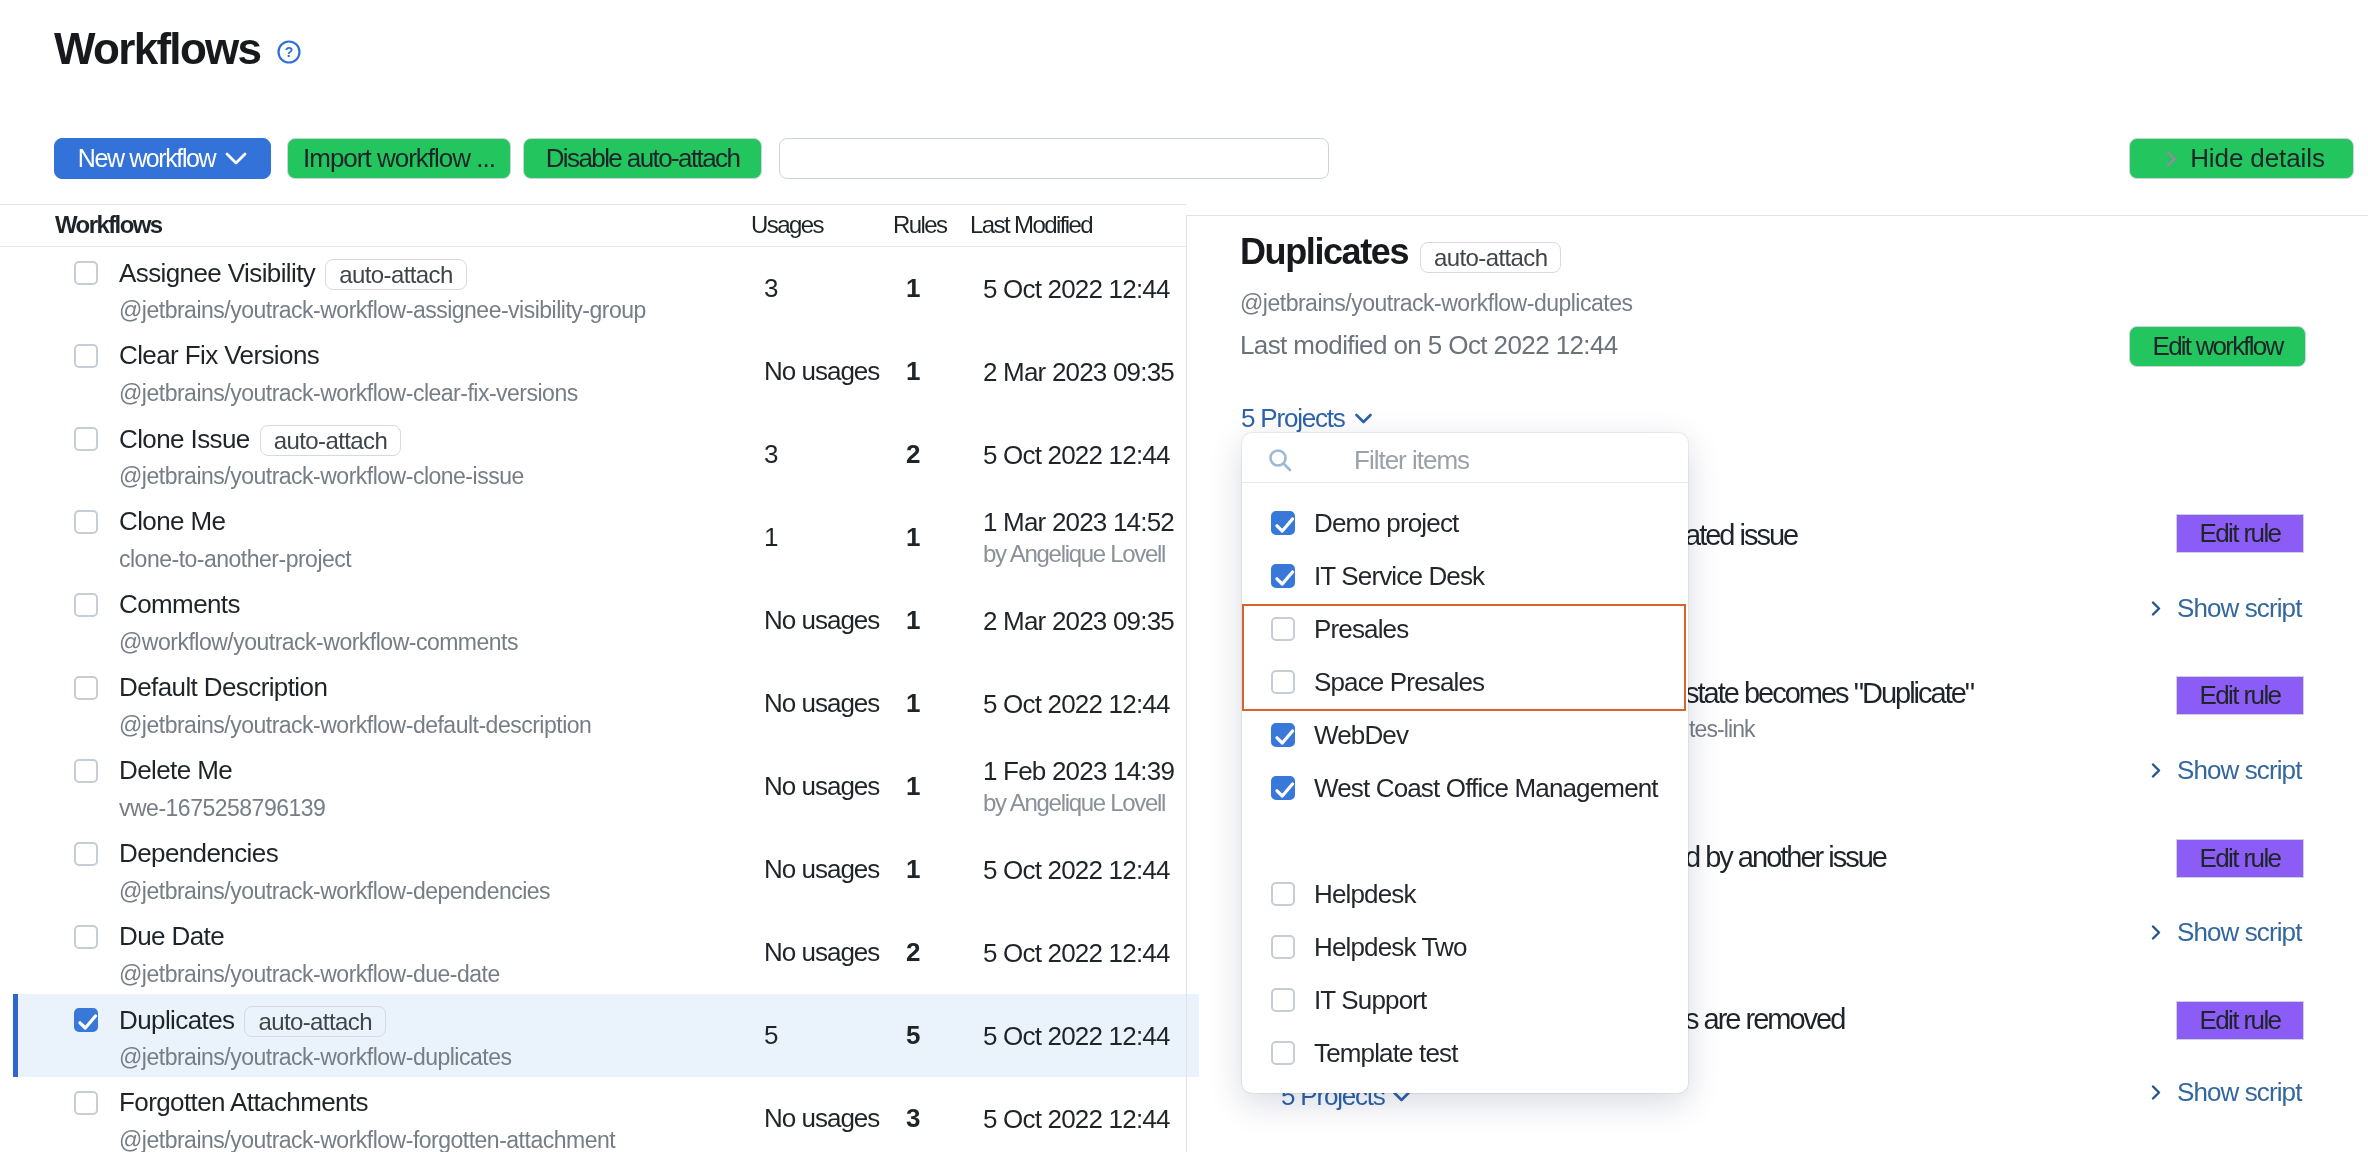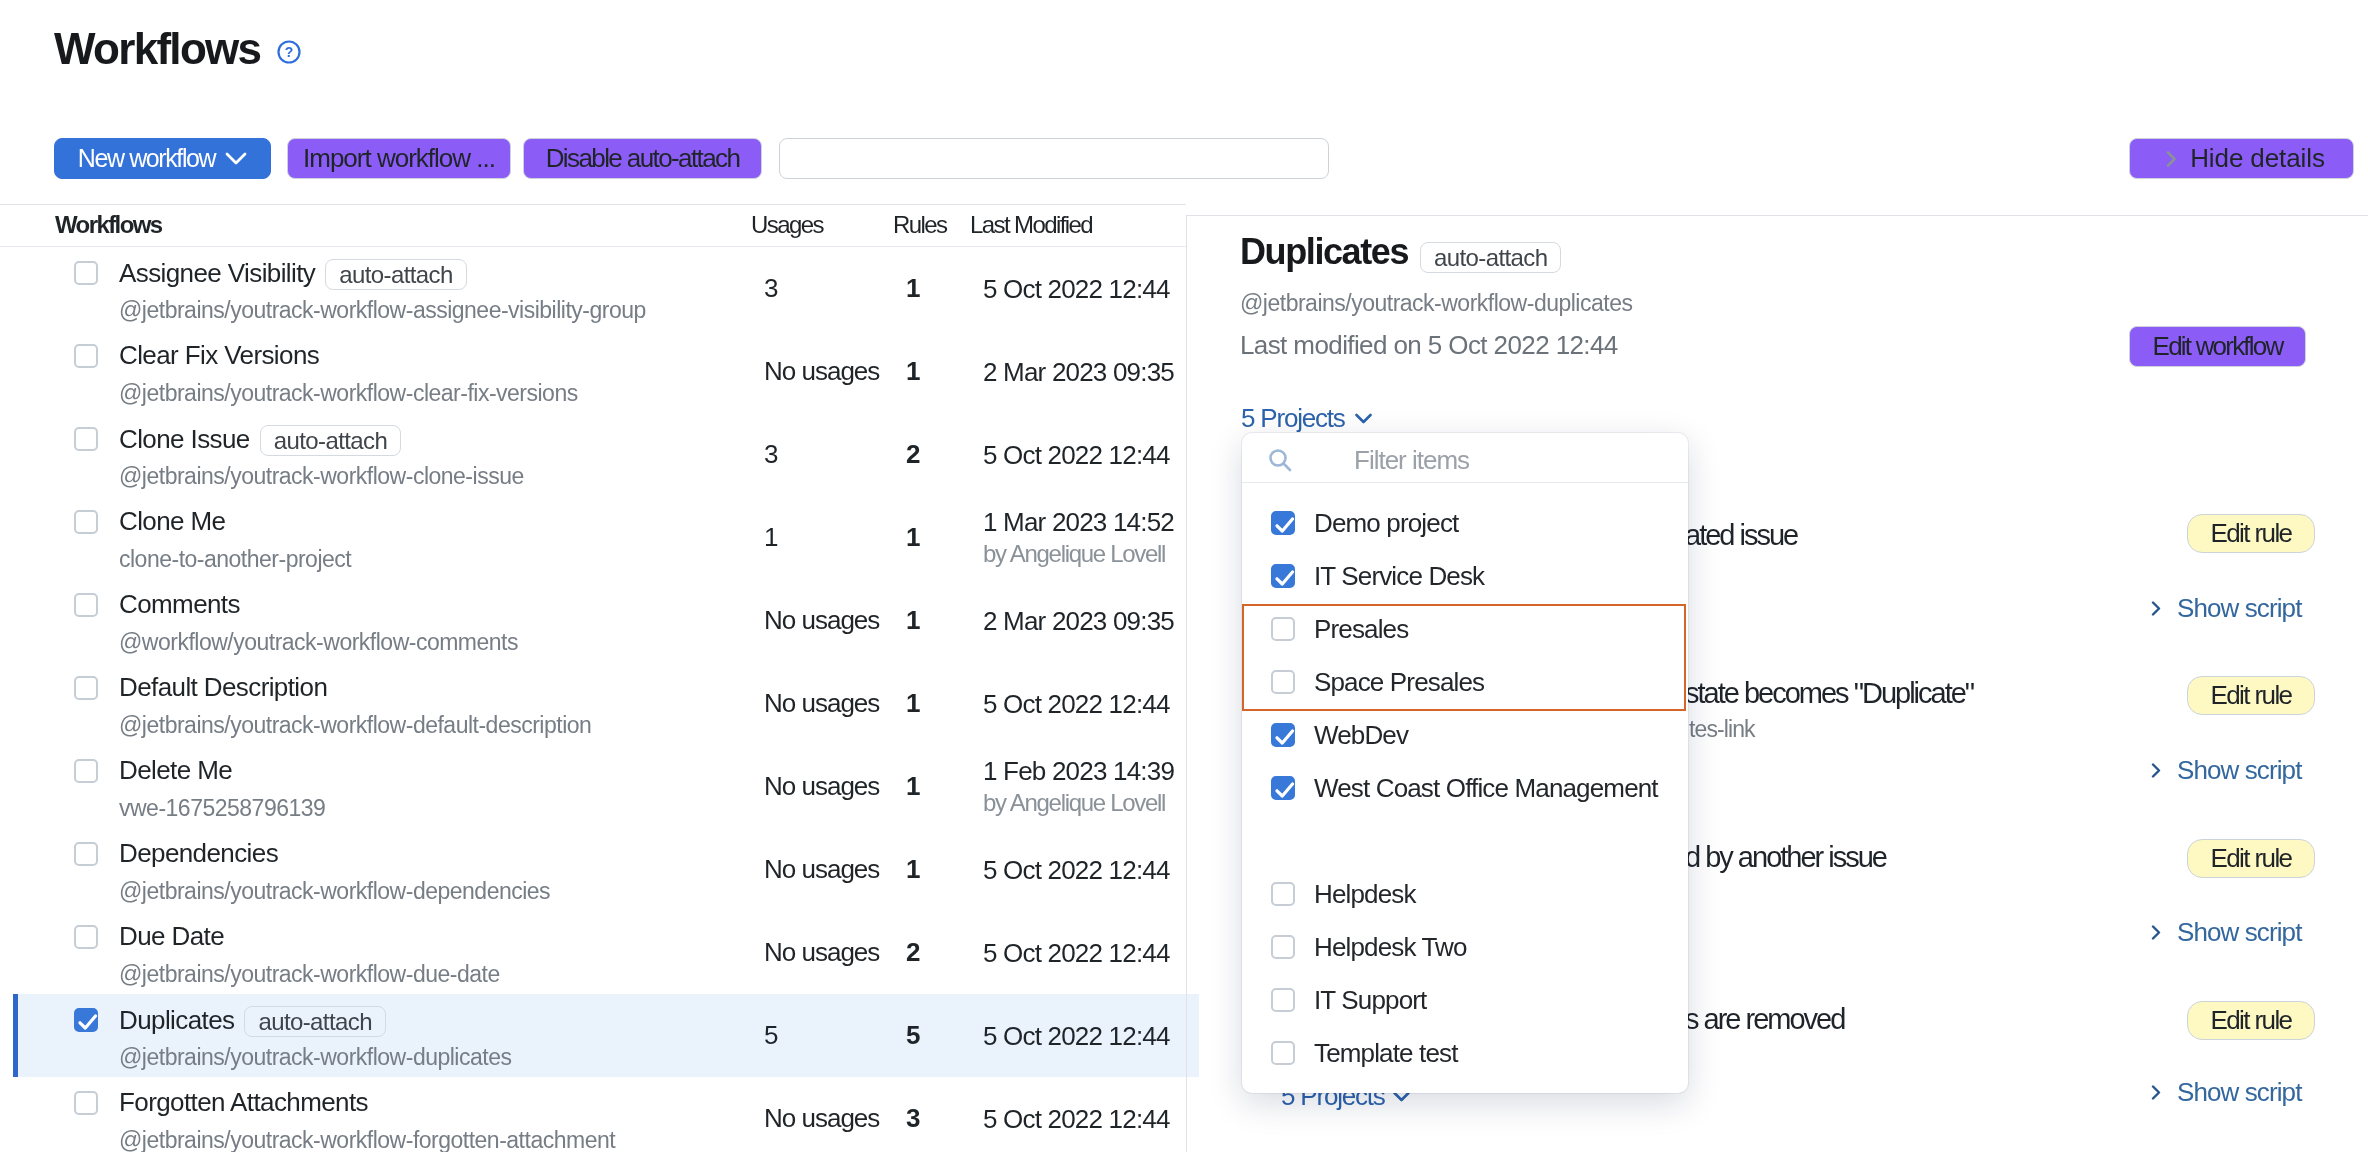--- a/index.html
+++ b/index.html
@@ -16,21 +16,21 @@
   position: absolute; left: 54px; top: 24px;
   font-size: 44px; font-weight: 700; color: #17191c;
   letter-spacing: -1.7px;
 }
 .btn {
   position: absolute;
   display: flex; align-items: center; justify-content: center;
   height: 41px;
   border: 1px solid #ccd3da;
   border-radius: 8px;
-  background: #8b5cf6;
+  background: #22c55e;
   font-size: 26px; color: #1f2428;
   letter-spacing: -1px;
   white-space: nowrap;
 }
 .btn-blue {
   background: #3373d9; border-color: #3373d9; color: #fff;
 }
 .btngroup {
   position: absolute;
   display: flex;
@@ -77,22 +77,22 @@
 .rdate { position:absolute; left:970px; top:0; height:83px; display:flex; flex-direction:column; justify-content:center; font-size:26px; line-height:32px; letter-spacing:-0.8px; }
 .rdate .by { font-size:24px; color:#8a9199; letter-spacing:-1.3px; }
 
 
 .vline { position:absolute; left:1186px; top:215px; width:1px; height:937px; background:#dfe3e7; }
 .rp-topline { position:absolute; left:1186px; top:215px; width:1182px; height:1px; background:#dfe3e7; }
 h2 { position:absolute; left:1240px; top:231px; font-size:36px; font-weight:700; color:#17191c; letter-spacing:-1.4px; }
 .editrule {
   position:absolute; left:2176px; width:128px; height:39px;
   display:flex; align-items:center; justify-content:center;
-  border:1px solid #ccd3da; border-radius:15px; background:#fef9c3;
-  font-size:26px; color:#1f2428; letter-spacing:-1.6px;margin-left:11px;
+  border:1px solid #ccd3da; border-radius:0; background:#8b5cf6;
+  font-size:26px; color:#1f2428; letter-spacing:-1.6px;
 }
 .showscript { position:absolute; font-size:26px; color:#33679e; letter-spacing:-0.9px; display:flex; align-items:center; }
 .frag { position:absolute; font-size:29px; color:#1f242a; letter-spacing:-2px; white-space:nowrap; }
 
 
 .dd {
   position:absolute; left:1242px; top:433px; width:446px; height:660px;
   background:#fff; border-radius:10px;
   box-shadow: 0 0 0 1px rgba(0,20,60,0.06), 0 10px 34px rgba(0,25,70,0.16);
   z-index: 5;

